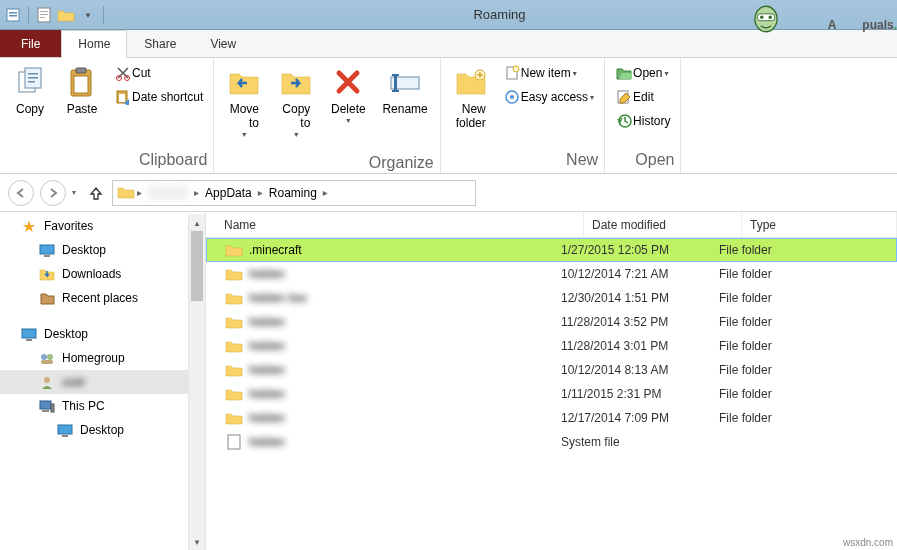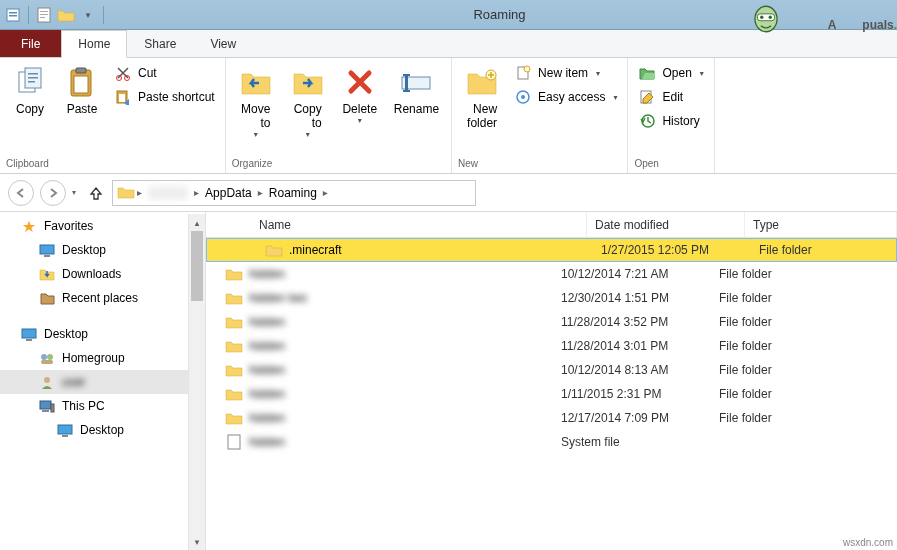--- a/index.html
+++ b/index.html
@@ -18,27 +18,27 @@
 
 .tabs { height: 28px; background: #f5f6f7; display: flex; align-items: flex-end; border-bottom: 1px solid #d0d0d0; }
 .tab { padding: 6px 16px; color: #333; border: 1px solid transparent; border-bottom: none; }
 .tab.file { background: #7f1d1d; color: #fff; padding: 6px 20px; }
 .tab.active { background: #fff; border: 1px solid #d0d0d0; border-bottom: 1px solid #fff; margin-bottom: -1px; }
 
 
 .ribbon { height: 116px; background: #fff; display: flex; border-bottom: 1px solid #d0d0d0; }
 .group { display: flex; flex-direction: column; border-right: 1px solid #e3e3e3; padding: 4px 6px 2px; }
 .group-content { flex: 1; display: flex; align-items: flex-start; gap: 4px; }
-.group-label { text-align: left; color: #666; font-size: 10px; padding: 2px 0; margin-top: 11px; }
+.group-label { text-align: right; color: #666; font-size: 16px; padding: 2px 0; margin-top: 11px; }
 .big-btn { display: flex; flex-direction: column; align-items: center; justify-content: flex-start; padding: 2px 6px; min-width: 44px; cursor: default; }
 .big-btn .bicon { width: 36px; height: 36px; display: flex; align-items: center; justify-content: center; margin-bottom: 2px; }
 .big-btn .blabel { text-align: right; line-height: 14px; }
 .drop::after { content: "▾"; font-size: 8px; color: #555; display: block; text-align: center; }
 .small-col { display: flex; flex-direction: column; gap: 2px; }
-.small-btn { display: flex; align-items: center; gap: 6px; padding: 2px 4px; cursor: default; white-space: nowrap; }
+.small-btn { display: flex; align-items: center; padding: 2px 4px; cursor: default; white-space: nowrap; }
 .small-btn .sicon { width: 18px; height: 18px; display: flex; align-items: center; justify-content: center; }
 .small-btn .slabel {}
 .small-btn .dd { font-size: 8px; color: #555; margin-left: 2px; }
 
 
 .navbar { height: 38px; border-bottom: 1px solid #d9d9d9; display: flex; align-items: center; padding: 0 8px; gap: 6px; background:#fff;}
 .nav-btn { width: 26px; height: 26px; border: 1px solid #c8c8c8; border-radius: 50%; display: flex; align-items: center; justify-content: center; color: #888; background:#fff;}
 .nav-sep { width:8px; color:#666; font-size:8px;}
 .up-btn { width: 20px; height: 20px; color: #333; display: flex; align-items: center; justify-content: center; }
 .addressbar { flex: 1; height: 26px; border: 1px solid #c8c8c8; display: flex; align-items: center; padding: 0 4px; gap: 2px; background:#fff; max-width: 364px;}
@@ -57,26 +57,26 @@
 .tree-item.level0 { padding-left: 20px; font-size:13px;}
 .tree-item.level1 { padding-left: 38px; }
 .tree-item.blurred span.tlabel { filter: blur(3px); }
 .tree-item.selected { background: #e6e6e6; }
 .tree-icon { width: 18px; height: 16px; display:flex; align-items:center; justify-content:center;}
 .tree-spacer { height: 12px; }
 
 .listpane { flex: 1; display: flex; flex-direction: column; position: relative; }
 .list-header { display: flex; border-bottom: 1px solid #e3e3e3; height: 26px; align-items: center; color: #333; }
 .col { padding: 0 8px; border-right: 1px solid #eee; height: 100%; display:flex; align-items:center;}
-.col-name { width: 346px; padding-left: 18px; margin-left: 35px;}
+.col-name { width: 378px; padding-left: 18px;}
 .col-date { width: 158px; }
 .col-type { flex: 1; }
 .rows { }
 .row { display: flex; height: 24px; align-items: center; border: 1px solid transparent; }
-.row.selected { background: #fde047; border: 1px solid #7abdff; padding-left: 40px; }
+.row.selected { background: #bef264; border: 1px solid #7abdff; }
 .cell { padding: 0 8px; }
 .cell-name { width: 346px; display: flex; align-items: center; gap: 6px; padding-left: 18px;}
 .cell-date { width: 158px; color:#333;}
 .cell-type { flex: 1; color:#333;}
 .row.blurred .fname { filter: blur(3px); }
 .file-icon { width:18px; height:16px; display:flex; align-items:center; justify-content:center;}
 
 
 .folder-svg { fill: #f7d36a; stroke: #d4a828; stroke-width: .5; }
 .star { color: #f5a623; font-size: 16px; }
@@ -173,21 +173,21 @@
           <span class="slabel">Cut</span>
         </div>
         <div class="small-btn">
           <span class="sicon">
               <svg width="16" height="16">
                 <rect x="2" y="2" width="10" height="12" fill="#d9a84a" stroke="#a87a20"></rect>
                 <rect x="4" y="5" width="6" height="8" fill="#fff"></rect>
                 <path d="M9 14 l5 -4 v8 z" fill="#4a90d9"></path>
               </svg>
             </span>
-          <span class="slabel">Paste shortcut</span>
+          <span class="slabel">Date shortcut</span>
         </div>
       </div>
     </div>
     <div class="group-label">Clipboard</div>
   </div>
 
   <div class="group">
     <div class="group-content">
       <div class="big-btn drop">
         <span class="bicon">

